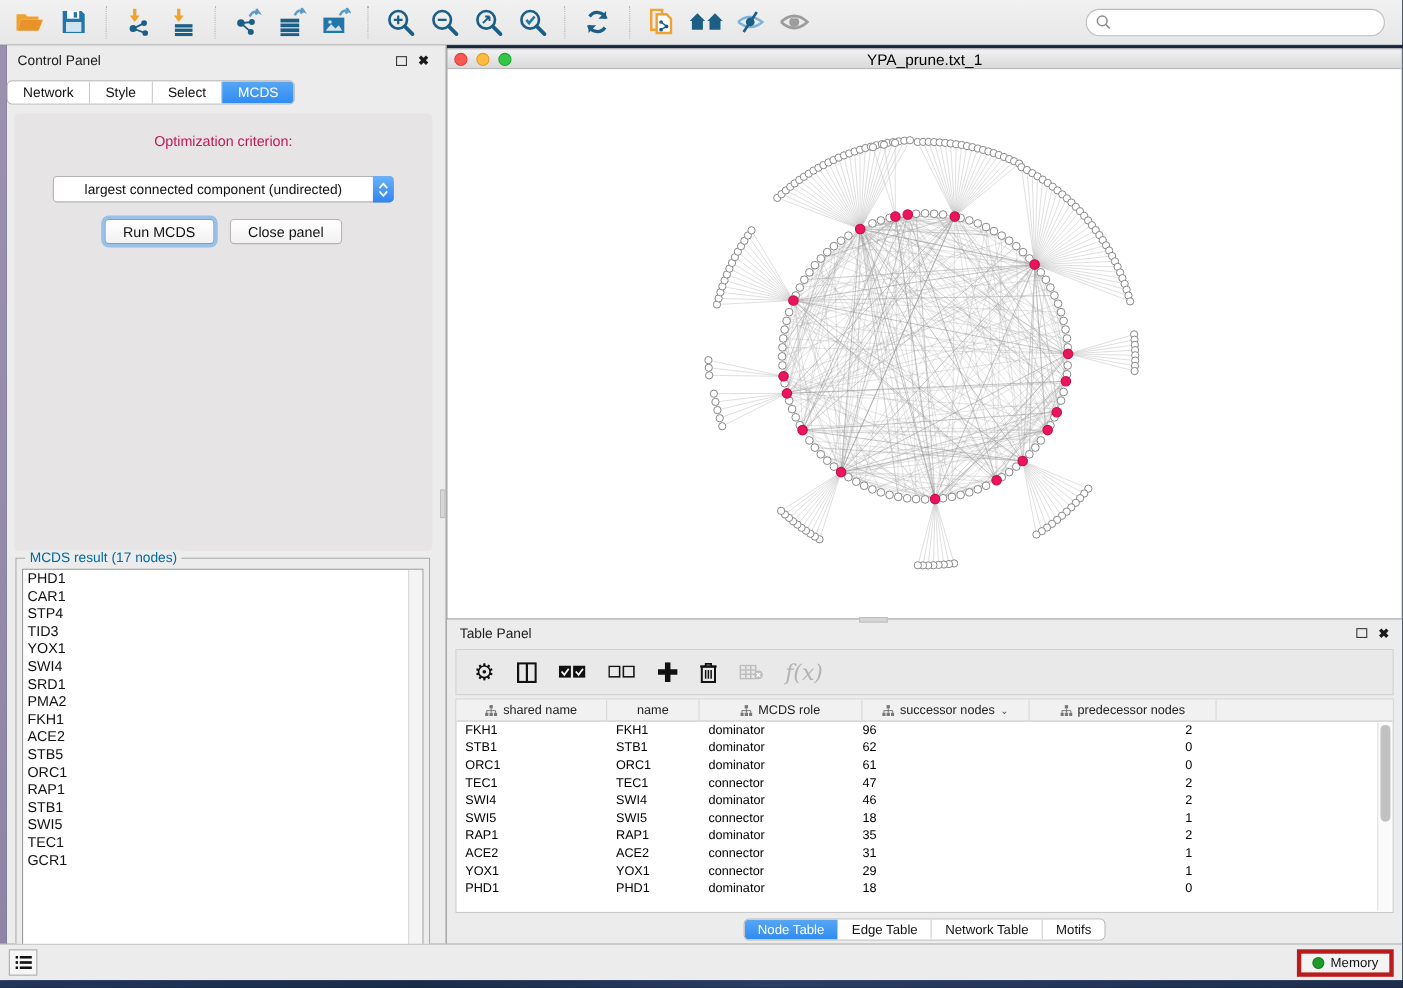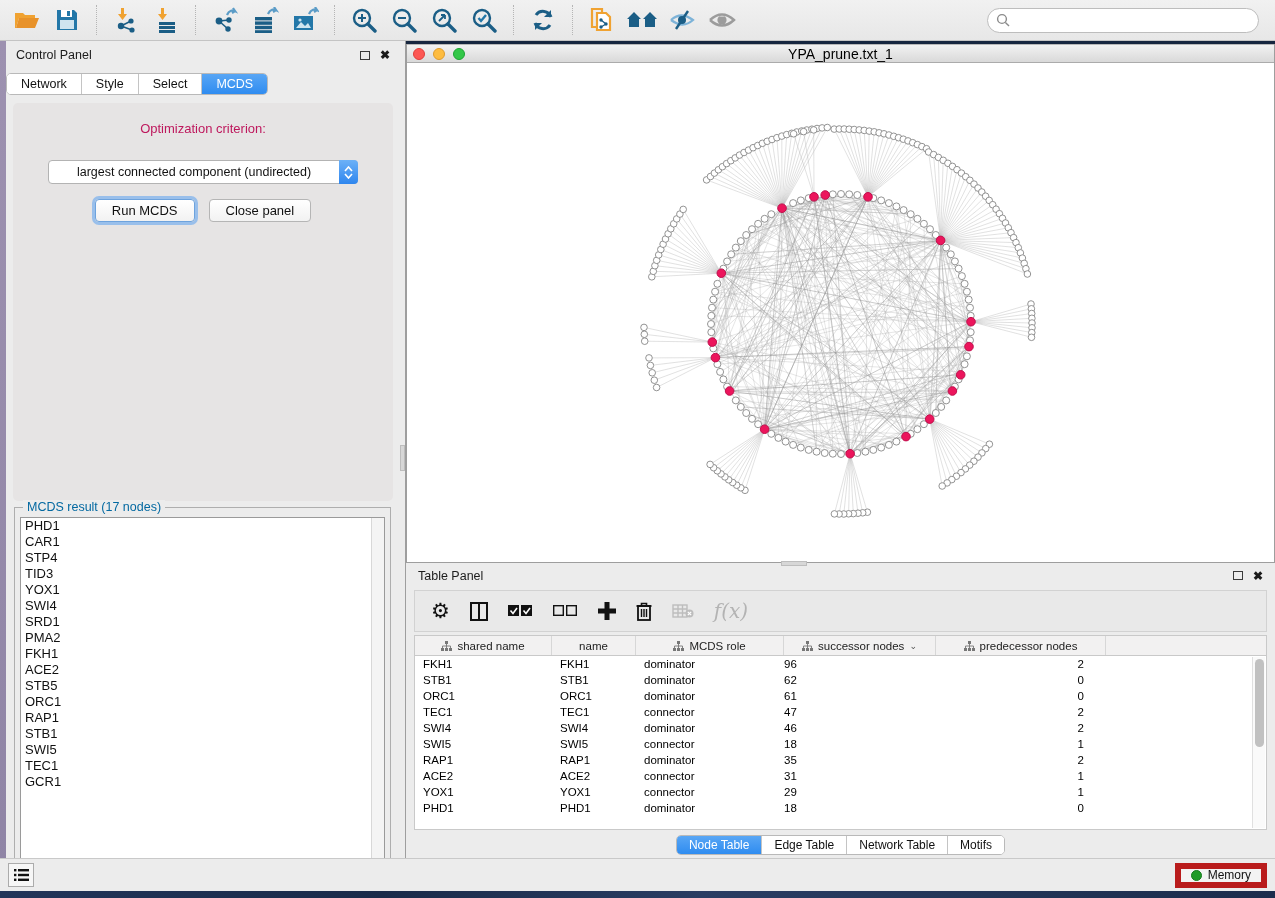--- a/index.html
+++ b/index.html
@@ -101,21 +101,21 @@
   .tscroll { position:absolute; right:1px; top:21px; bottom:1px; width:13px; background:#fafafa; border-left:1px solid #e0e0e0; }
   .tthumb { position:absolute; left:2px; top:2px; width:9px; height:88px; background:#c1c1c1; border-radius:5px; }
   .tp-tabs { position:absolute; left:0; right:0; bottom:3px; display:flex; justify-content:center; }
   .tp-tabs .seg-btn { padding:2px 12px; font-size:12px; }
 
   
   .statusbar { position:absolute; left:0; top:858px; width:1275px; height:33px; background:#ececec;
     border-top:1px solid #c9c9c9; display:flex; align-items:center; padding:0 8px; z-index:26; }
   .status-left-btn { width:26px; height:24px; background:#f6f6f6; border:1px solid #ababab;
     display:flex; align-items:center; justify-content:center; }
-  .memory-btn { margin-left:auto; height:25px; background:#f3f3f3; border:6px solid #b91c1c;
+  .memory-btn { margin-left:auto; height:25px; background:#f3f3f3; border:4px solid #b91c1c;
     display:flex; align-items:center; gap:6px; padding:0 10px; font-size:12px; color:#111; }
   .memdot { width:11px; height:11px; border-radius:50%; background:#1f9a27; border:1px solid #157a1c; }
 
   svg.icon { display:block; }
 </style>
 </head>
 <body>
 
 <div class="toolbar">
   <div class="tbtn">

